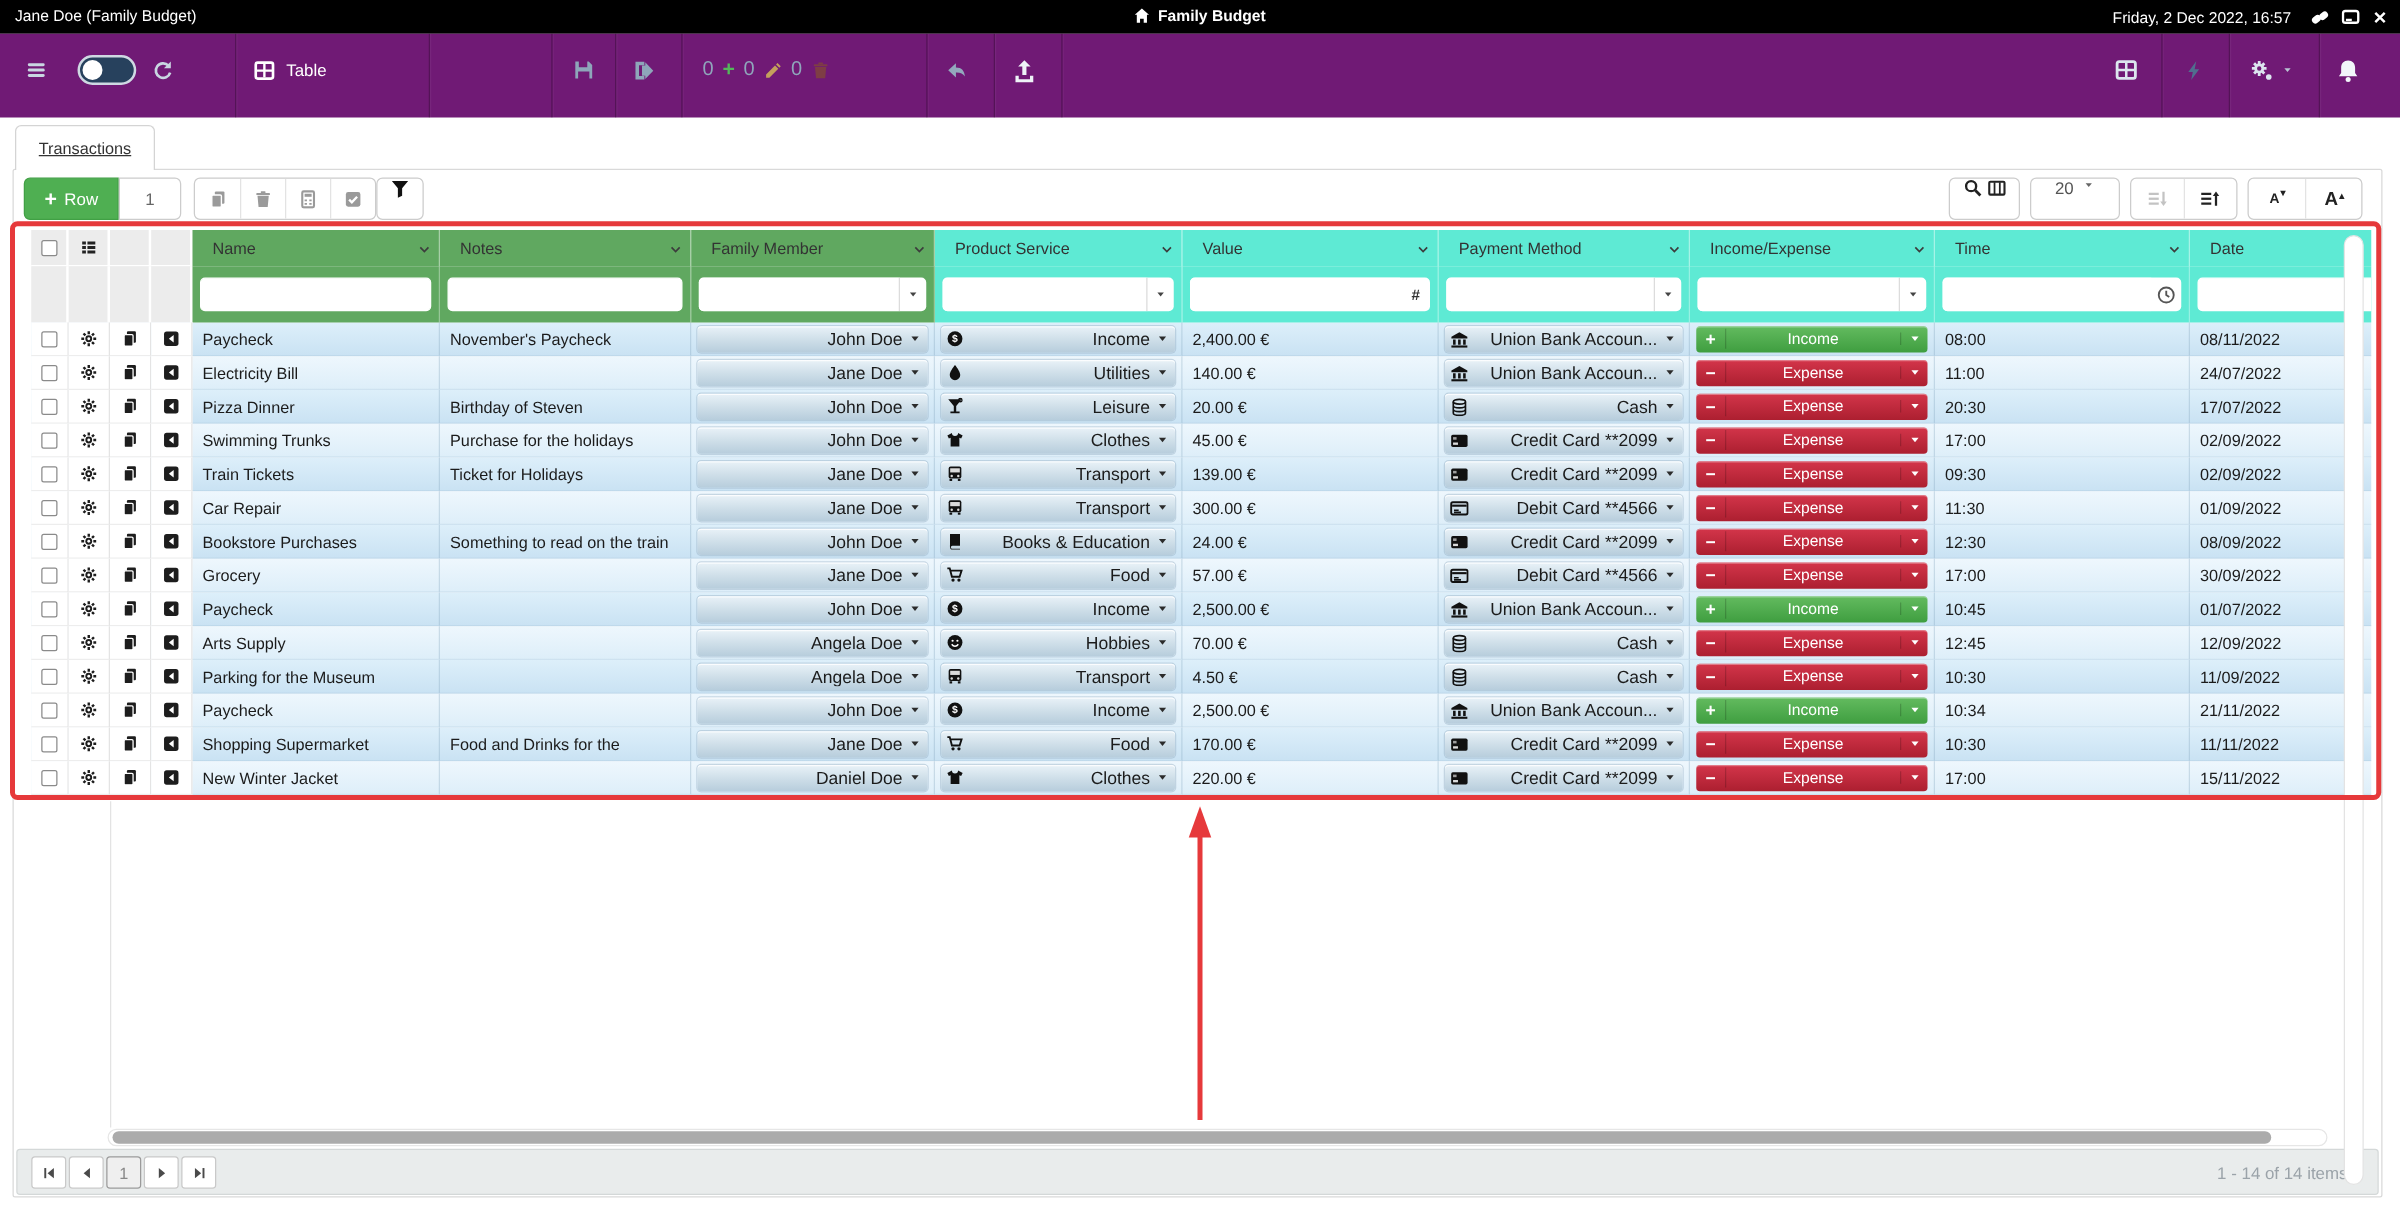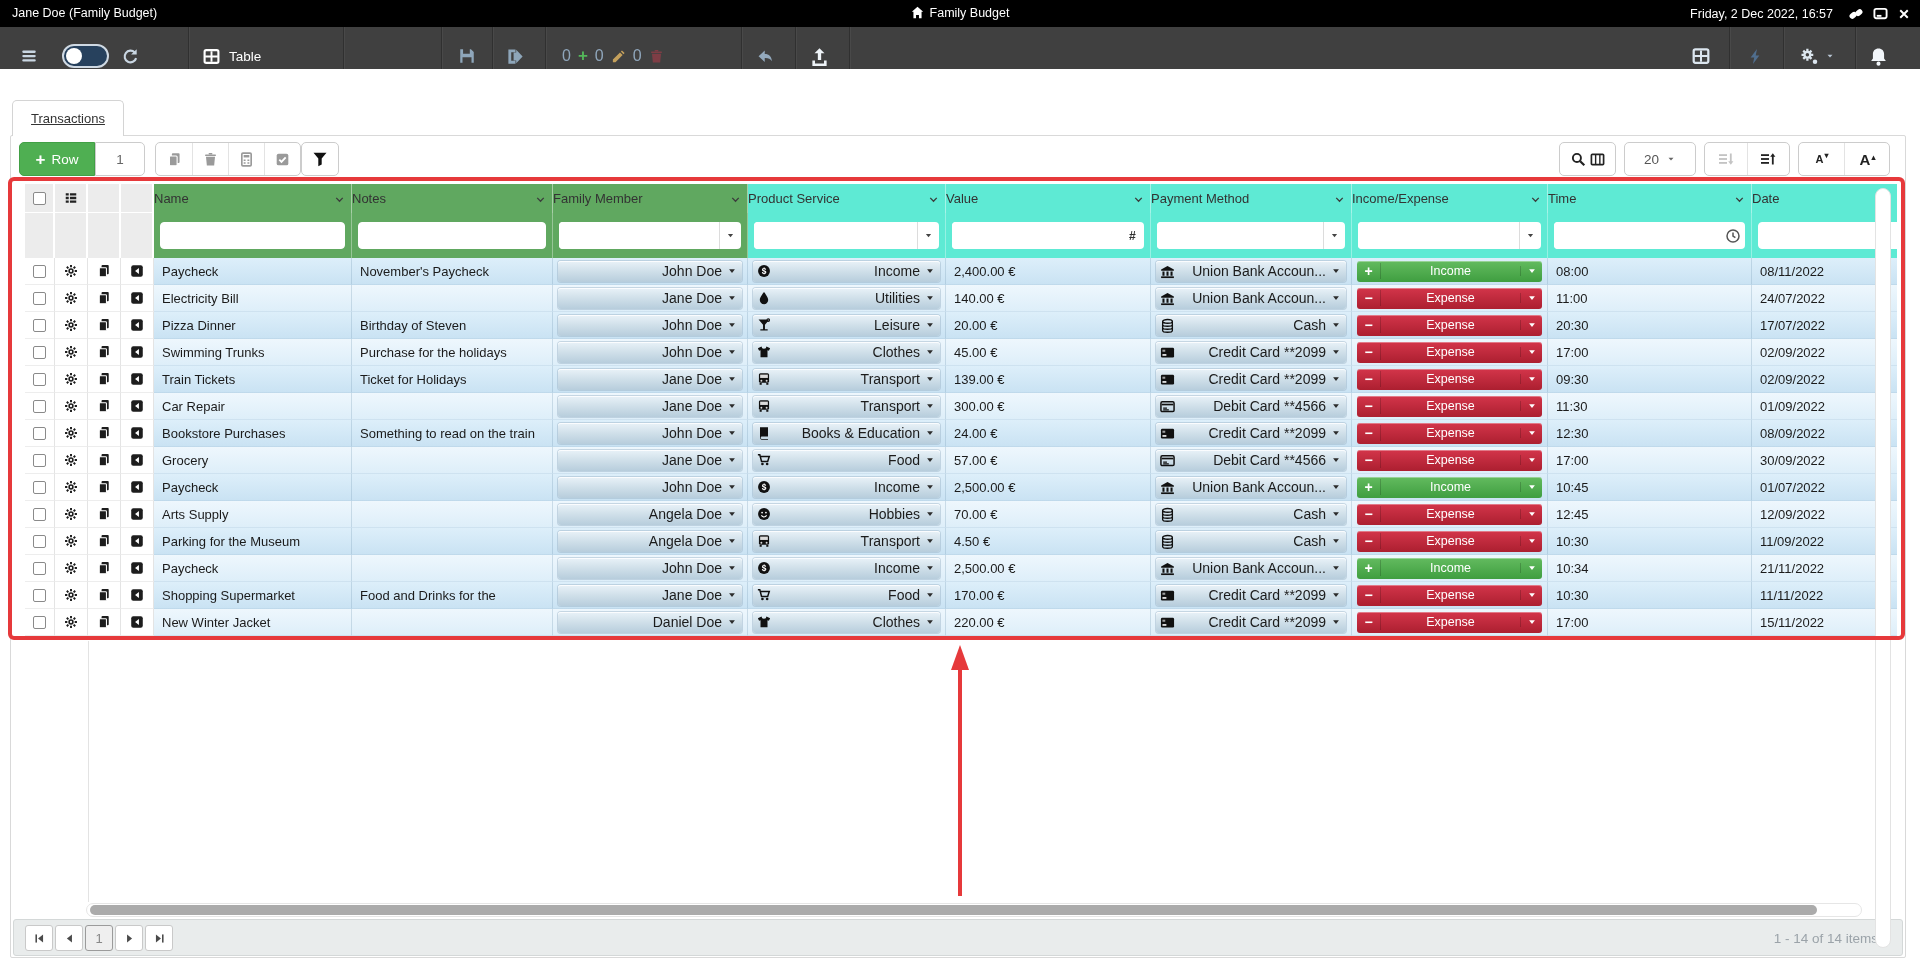--- a/index.html
+++ b/index.html
@@ -3,42 +3,42 @@
 <meta charset="utf-8">
 <style>
   *{margin:0;padding:0;box-sizing:border-box}
   html,body{width:1920px;height:974px;overflow:hidden;background:#fff;font-family:"Liberation Sans",sans-serif}
   body{position:relative}
   svg.ic{display:inline-block;vertical-align:middle;fill:currentColor}
 
   
   .topbar{position:absolute;left:0;top:0;right:0;height:27px;background:#000;color:#fff;font-size:12.5px;z-index:10}
   .tb-left{position:absolute;left:12px;top:0;line-height:27px}
-  .tb-center{position:absolute;left:0;right:0;top:0;line-height:27px;text-align:center;font-weight:normal}
+  .tb-center{position:absolute;left:0;right:0;top:0;line-height:27px;text-align:center;font-weight:bold}
   .tb-center svg{margin-right:6px;margin-top:-2px}
   .tb-right{position:absolute;right:10px;top:0;height:27px;display:flex;align-items:center;gap:10px}
   .tb-right .dt{margin-right:6px}
 
   
-  .bluebar{position:absolute;left:0;top:27px;right:0;height:42px;background:#404040;z-index:10}
+  .bluebar{position:absolute;left:0;top:27px;right:0;height:67px;background:#701a75;z-index:10}
   .bb-item{position:absolute;top:0;height:58px;display:flex;align-items:center;color:#c9d6e2}
   .vsep{position:absolute;top:0;bottom:0;width:1px;background:rgba(0,0,0,.25);box-shadow:1px 0 0 rgba(255,255,255,.05)}
   .toggle{position:absolute;left:62px;top:17px;width:47px;height:24px;background:#27415d;border:2px solid #cfd9e3;border-radius:13px}
   .toggle .knob{position:absolute;left:2px;top:2px;width:16px;height:16px;background:#fff;border-radius:50%}
   .bb-label{color:#fff;font-size:13.5px;margin-left:9px}
   .counters{display:flex;align-items:center;gap:7px;font-size:16px;color:#8fa6bb}
   .counters .plus{color:#54b75a;font-weight:bold;font-size:17px}
 
   
   .tab{position:absolute;left:12px;top:100px;width:112px;height:36px;background:#fff;border:1px solid #d4d4d4;border-bottom:none;border-radius:5px 5px 0 0;z-index:3;display:flex;align-items:center;justify-content:center;font-size:13px;color:#333}
   .tab span{text-decoration:underline}
   .container{position:absolute;left:10px;top:135px;width:1896px;height:823px;background:#fff;border:1px solid #d9d9d9;border-radius:2px;z-index:1}
 
   
-  .btn{display:inline-flex;align-items:center;justify-content:center;background:#fff;border:1px solid #ccc;border-radius:5px;height:34px;cursor:pointer;color:#9a9a9a}
+  .btn{display:inline-flex;justify-content:center;background:#fff;border:1px solid #ccc;border-radius:5px;height:34px;cursor:pointer;color:#9a9a9a}
   .addrow{position:absolute;left:8px;top:6px;width:76px;height:34px;background:#4faf52;border:1px solid #41a045;border-radius:5px 0 0 5px;color:#fff;display:flex;align-items:center;justify-content:center;gap:6px;font-size:13.5px}
   .addrow .plus{font-size:17px;font-weight:bold;line-height:1}
   .rowcount{position:absolute;left:84px;top:6px;width:50px;height:34px;border:1px solid #ccc;border-radius:0 5px 5px 0;text-align:center;font-size:13.5px;color:#666;font-family:"Liberation Sans",sans-serif}
   .btngroup{position:absolute;top:6px;display:flex;background:#fff;border:1px solid #ccc;border-radius:5px;height:34px;overflow:hidden}
   .gbtn{width:36px;height:100%;display:flex;align-items:center;justify-content:center;border-left:1px solid #e3e3e3;color:#9a9a9a}
   .gbtn:first-child{border-left:none}
   .funnelbtn{position:absolute;left:290px;top:6px;width:38px;color:#111}
   .srchbtn{position:absolute;left:1548px;top:6px;width:57px;gap:4px;color:#222}
   .sizesel{position:absolute;left:1613px;top:6px;width:72px;color:#555;font-size:13.5px;gap:7px}
   .sortgrp{left:1693px;width:86px}
@@ -47,21 +47,21 @@
   .fontgrp .gbtn{width:46px;color:#222}
   .fá{position:relative;font-weight:bold}
   .fsup{font-size:8px;position:relative;top:-5px;left:1px}
 
   
   .tablewrap{position:absolute;left:4px;top:48px;width:1882px;height:456px;overflow:hidden}
   .gridinner{position:relative;margin-left:10px;width:1931px}
   .grow{display:grid;grid-template-columns:30px 33px 33px 33px 198px 201px 195px 198px 205px 201px 196px 204px 204px;width:1931px}
   .ghead .hc{background:#ececec;border-right:2px solid #fff;border-bottom:1px solid #fff;height:29px;display:flex;align-items:center;justify-content:center;color:#222}
   .hcell{height:29px;display:flex;align-items:center;position:relative;color:#333;font-size:13px;border-right:1px solid rgba(255,255,255,.45)}
-  .hcell .hlab{padding-left:0;white-space:nowrap;overflow:hidden}
+  .hcell .hlab{padding-left:16px;white-space:nowrap;overflow:hidden}
   .hchev{position:absolute;right:5px;top:7px;color:#3c3c3c}
   .green{background:#60a860}.orange{background:#5eead4}.blue{background:#5eead4}
   .gfilter .fc{background:#ececec;border-right:2px solid #fff;height:45px}
   .fcell{height:45px;display:flex;align-items:center;padding:0 6px;border-right:1px solid rgba(255,255,255,.35)}
   .fin{flex:1;height:27px;border:1px solid #fff;border-radius:4px;background:#fff;min-width:0;font-family:"Liberation Sans",sans-serif;font-size:13px;padding:0 6px}
   .fwid{flex:1;height:27px;background:#fff;border-radius:4px;display:flex;align-items:center;overflow:hidden}
   .fwid input{flex:1;border:none;min-width:0;height:100%;font-size:13px;padding:0 6px;font-family:"Liberation Sans",sans-serif}
   .fseg{width:22px;height:100%;display:flex;align-items:center;justify-content:center;border-left:1px solid #dcdcdc;color:#444}
   .fadorn{width:24px;display:flex;align-items:center;justify-content:center;color:#333;font-weight:bold;font-size:13px}
   

